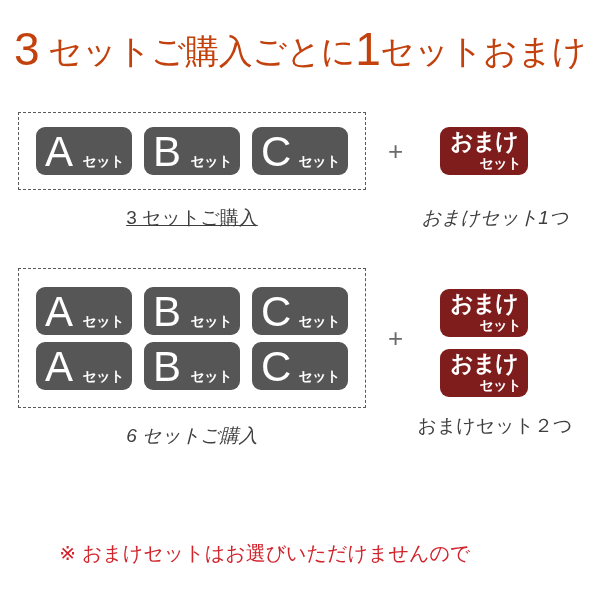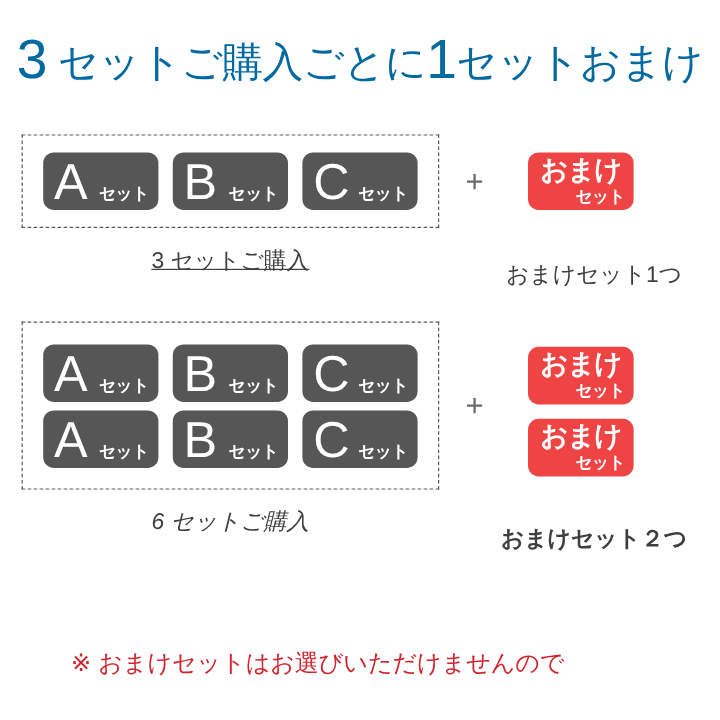--- a/index.html
+++ b/index.html
@@ -17,21 +17,21 @@
   }
 
   
   .headline {
     position: absolute;
     top: 26px;
     left: 0;
     width: 600px;
     text-align: center;
     white-space: nowrap;
-    color: #0369a1;
+    color: #c2410c;
     font-weight: 400;
     letter-spacing: -0.5px;
   }
   .headline .num {
     font-size: 46px;
     line-height: 1;
     vertical-align: -2px;
   }
   .headline .kana {
     font-size: 34px;
@@ -122,21 +122,21 @@
     position: absolute;
     left: 440px;
     top: 0;
     display: flex;
     flex-direction: column;
     gap: 12px;
   }
   .bonus-badge {
     width: 88px;
     height: 48px;
-    background: #ef4444;
+    background: #7f1d1d;
     border-radius: 9px;
     position: relative;
     box-sizing: border-box;
   }
   .bonus-badge .main {
     position: absolute;
     left: 0;
     right: 0;
     top: 3px;
     text-align: center;
@@ -237,21 +237,21 @@
 
     <div class="bonus-col" style="top:15px;">
       <div class="bonus-badge">
         <span class="main">おまけ</span>
         <span class="sub">セット</span>
       </div>
     </div>
   </div>
 
   <div class="caption caption-left" style="top:96px;text-decoration:underline;">3 セットご購入</div>
-  <div class="caption caption-right" style="top:108px;">おまけセット1つ</div>
+  <div class="caption caption-right" style="top:96px;font-style:italic;">おまけセット1つ</div>
 </div>
 
 <div class="block" id="block-6set">
   <div class="block-row" style="height:140px;">
 
     <div class="dashed-box" id="dashbox-6">
       <div class="badge-grid">
         <div class="badge-line">
           <div class="set-badge">
             <span class="letter">A</span>
@@ -291,19 +291,19 @@
         <span class="sub">セット</span>
       </div>
       <div class="bonus-badge">
         <span class="main">おまけ</span>
         <span class="sub">セット</span>
       </div>
     </div>
   </div>
 
   <div class="caption caption-left" style="top:158px;font-style:italic;">6 セットご購入</div>
-  <div class="caption caption-right" style="top:172px;font-weight:bold;">おまけセット２つ</div>
+  <div class="caption caption-right" style="top:148px;">おまけセット２つ</div>
 </div>
 
 <div class="notice">
   <span class="mark">※</span><span>おまけセットはお選びいただけませんので</span>
   <span class="line2">予めご了承ください。</span>
 </div>
 
 </body></html>

